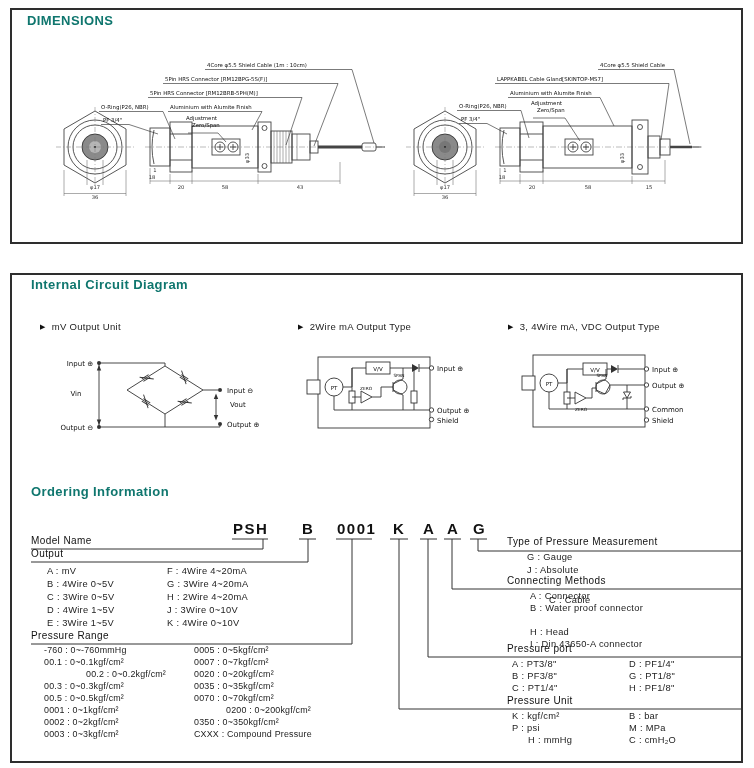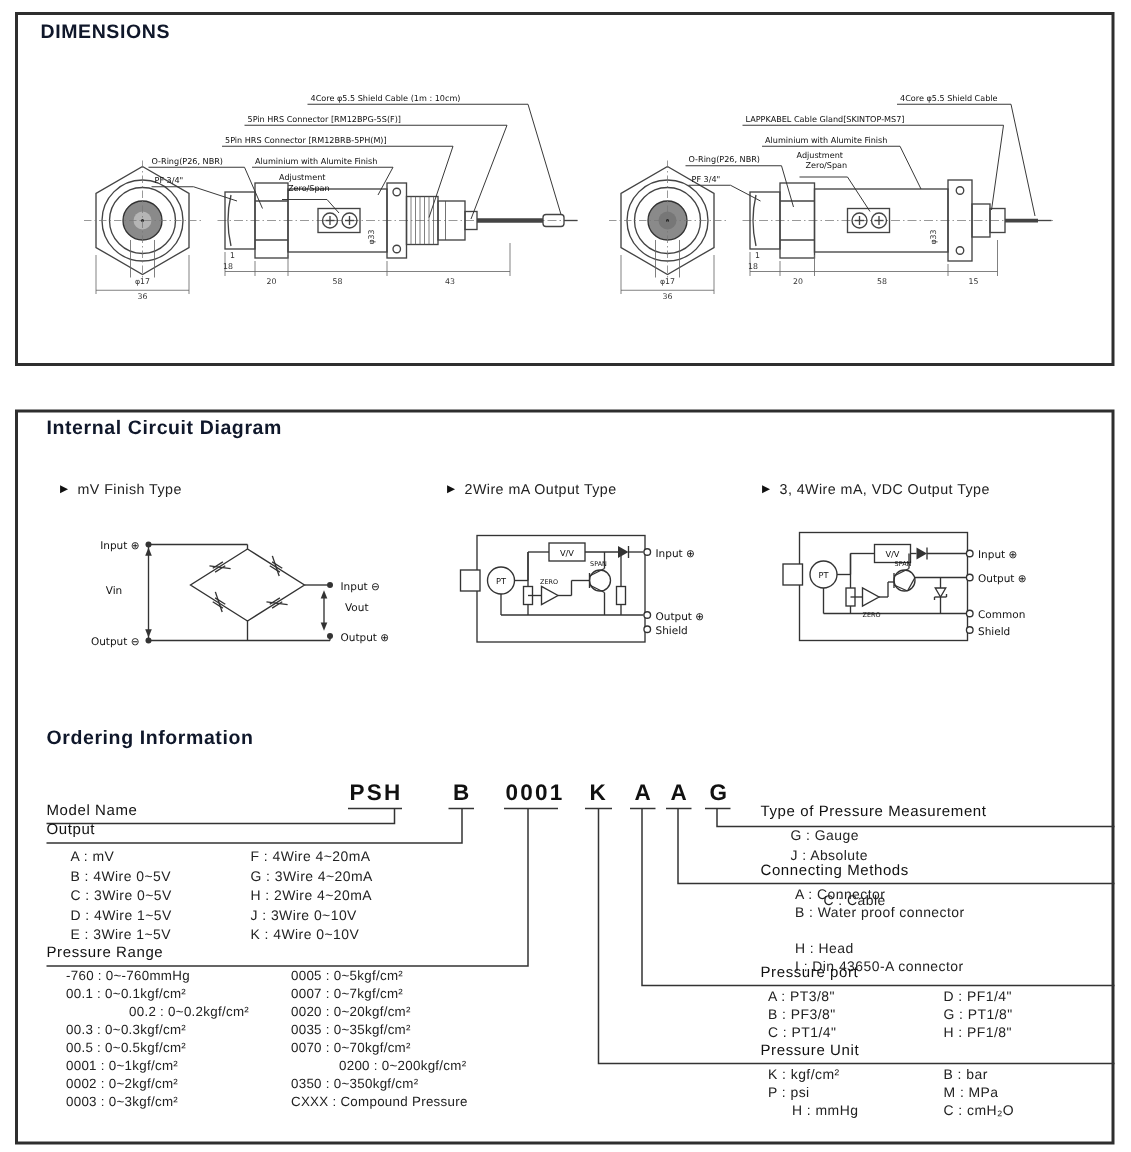--- a/index.html
+++ b/index.html
@@ -3,21 +3,21 @@
 <meta charset="utf-8">
 <style>
   html,body{margin:0;padding:0;background:#e8e8e8;}
   .page{position:relative;width:754px;height:768px;background:#ffffff;
         font-family:"Liberation Sans",sans-serif;color:#1a1a1a;overflow:hidden;}
   .frame{position:absolute;border:2px solid #2e2e2e;background:transparent;}
   #frame-dim{left:10px;top:8px;width:729px;height:232px;}
   #frame-main{left:10px;top:273px;width:729px;height:486px;}
   svg.art{position:absolute;left:0;top:0;pointer-events:none;}
   .t{position:absolute;white-space:nowrap;line-height:1;}
-  .sec-title{font-size:13px;font-weight:bold;letter-spacing:.4px;color:#0f172a;}
+  .sec-title{font-size:13px;font-weight:bold;letter-spacing:.4px;color:#0f766e;}
   .sub{font-size:9.5px;letter-spacing:.3px;color:#222;}
   .bullet{display:inline-block;font-size:7px;margin-right:6px;transform:translateY(-1px);color:#111;}
   .h{font-size:10px;letter-spacing:.4px;color:#111;}
   .row{font-size:9.3px;letter-spacing:.3px;color:#222;}
   .rowsm{font-size:8.9px;letter-spacing:.2px;color:#222;}
   .code{font-size:15px;font-weight:600;letter-spacing:1.5px;color:#111;}
   svg text{font-family:"DejaVu Sans",sans-serif;fill:#111;}
   .callout{font-size:5.4px;}
   .dimtxt{font-size:5.2px;fill:#333;}
   .ctext{font-size:7px;}
@@ -361,21 +361,21 @@
       <polyline points="428,539 428,657 743,657"></polyline>
       <polyline points="452,539 452,589 743,589"></polyline>
       <polyline points="478,539 478,551 743,551"></polyline>
     </g>
   </svg>
 
   <div class="t sec-title" style="left:27px;top:14px;">DIMENSIONS</div>
 
   <div class="t sec-title" style="left:31px;top:278px;">Internal Circuit Diagram</div>
 
-  <div class="t sub" style="left:40px;top:322px;"><span class="bullet">▶</span><span>mV Finish Type</span></div>
+  <div class="t sub" style="left:40px;top:322px;"><span class="bullet">▶</span><span>mV Output Unit</span></div>
   <div class="t sub" style="left:298px;top:322px;"><span class="bullet">▶</span><span>2Wire mA Output Type</span></div>
   <div class="t sub" style="left:508px;top:322px;"><span class="bullet">▶</span><span>3, 4Wire mA, VDC Output Type</span></div>
 
   <div class="t sec-title" style="left:31px;top:485px;">Ordering Information</div>
 
   <div class="t code" style="left:233px;top:521px;">PSH</div>
   <div class="t code" style="left:302px;top:521px;">B</div>
   <div class="t code" style="left:337px;top:521px;">0001</div>
   <div class="t code" style="left:393px;top:521px;">K</div>
   <div class="t code" style="left:423px;top:521px;">A</div>

